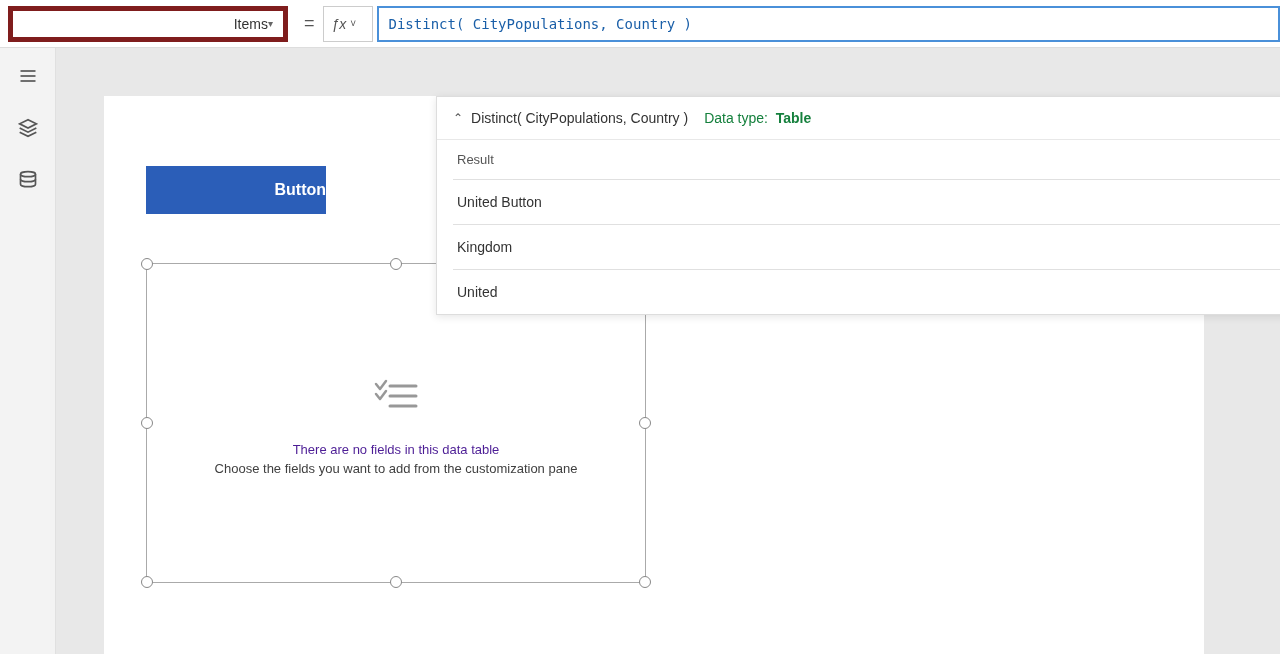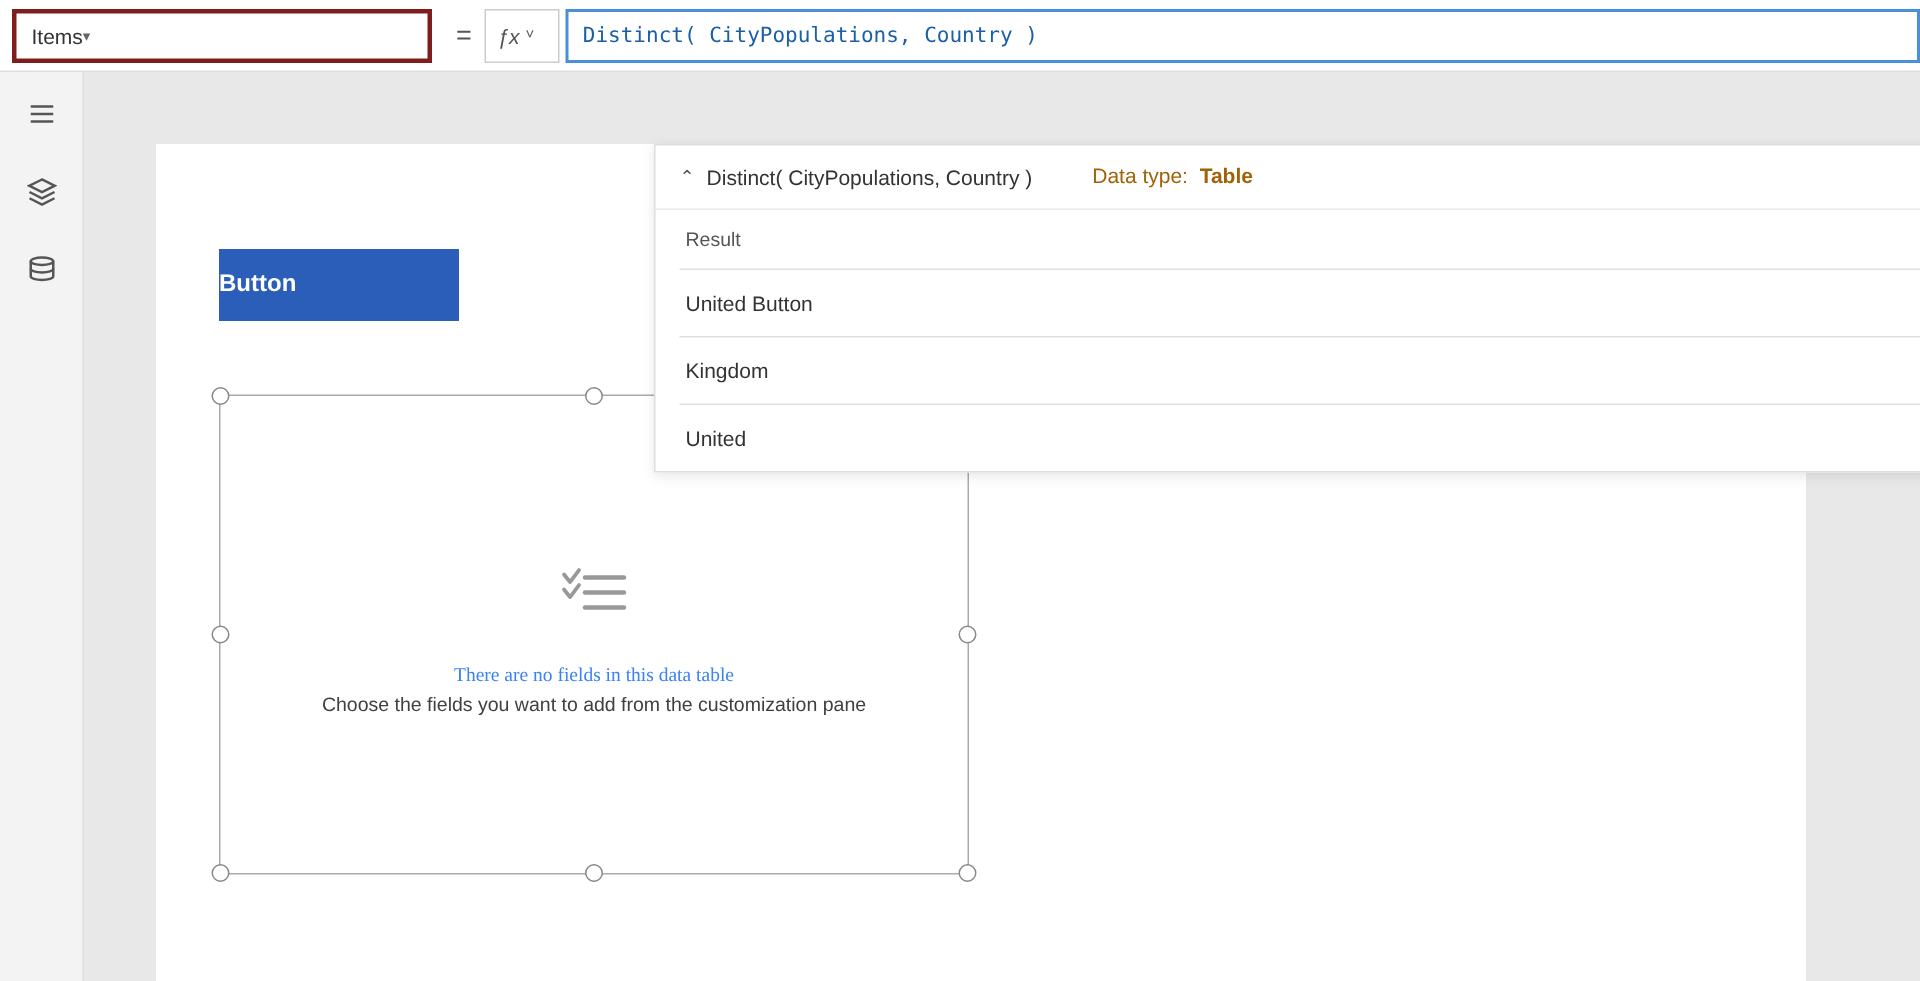--- a/index.html
+++ b/index.html
@@ -25,24 +25,24 @@
       height: 48px;
       background: #fff;
       border-bottom: 1px solid #ddd;
       flex-shrink: 0;
       z-index: 10;
     }
 
     .items-dropdown {
       display: flex;
       align-items: center;
-      justify-content: flex-start;
+      justify-content: flex-end;
       width: 280px;
       height: 36px;
-      border: 3px solid #7f1d1d;
+      border: 5px solid #7f1d1d;
       padding: 0 10px;
       margin: 0 8px;
       background: #fff;
       cursor: pointer;
       font-size: 14px;
       color: #333;
     }
 
     .items-dropdown .chevron-icon {
       font-size: 10px;
@@ -139,31 +139,31 @@
       width: 1100px;
       height: 560px;
       background: #fff;
     }
 
     
     .canvas-button {
       position: absolute;
       top: 118px;
       left: 90px;
-      width: 160px;
+      width: 180px;
       height: 48px;
       background: #2b5eb8;
       color: #fff;
       font-size: 16px;
       font-weight: 600;
       border: none;
       cursor: pointer;
       display: flex;
       align-items: center;
-      justify-content: flex-start;
+      justify-content: flex-end;
     }
 
     
     .selection-box {
       position: absolute;
       top: 215px;
       left: 90px;
       width: 500px;
       height: 320px;
       border: 1.5px solid #aaa;
@@ -198,23 +198,22 @@
       height: 100%;
     }
 
     .empty-icon {
       margin-bottom: 16px;
       opacity: 0.6;
     }
 
     .empty-text {
       font-size: 13px;
-      color: #3b82f6;
+      color: #4c1d95;
       margin-bottom: 4px;
-      font-family: Liberation Serif, serif;
     }
 
     .empty-link {
       font-size: 13px;
       color: #404040;
       cursor: pointer;
       text-decoration: none;
     }
 
     
@@ -249,22 +248,21 @@
       font-size: 12px;
     }
 
     .dropdown-formula {
       font-size: 14px;
       color: #333;
     }
 
     .dropdown-datatype {
       font-size: 14px;
-      color: #a16207;
-      margin-left: 24px;
+      color: #15803d;
     }
 
     .dropdown-datatype strong {
       font-weight: 700;
     }
 
     .dropdown-divider {
       height: 1px;
       background: #e0e0e0;
       margin: 0 16px;

